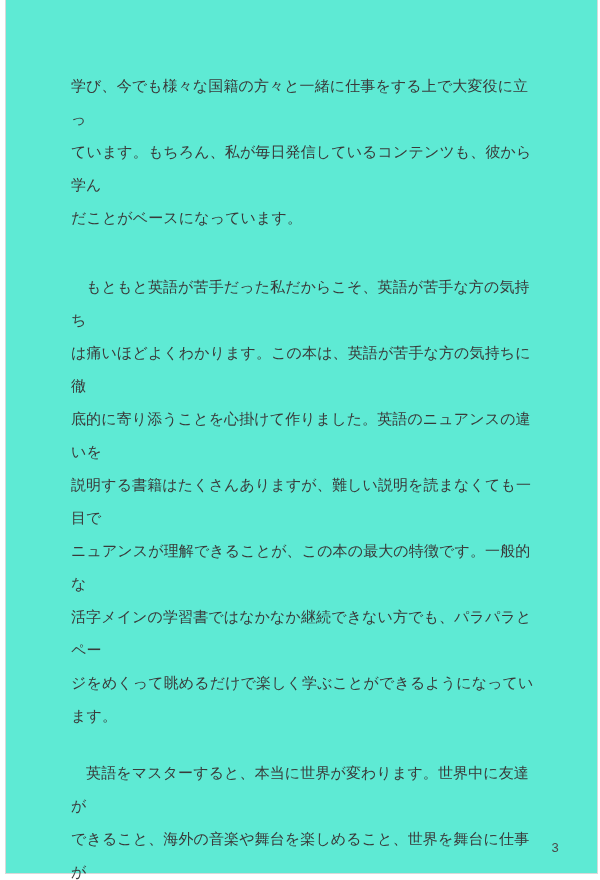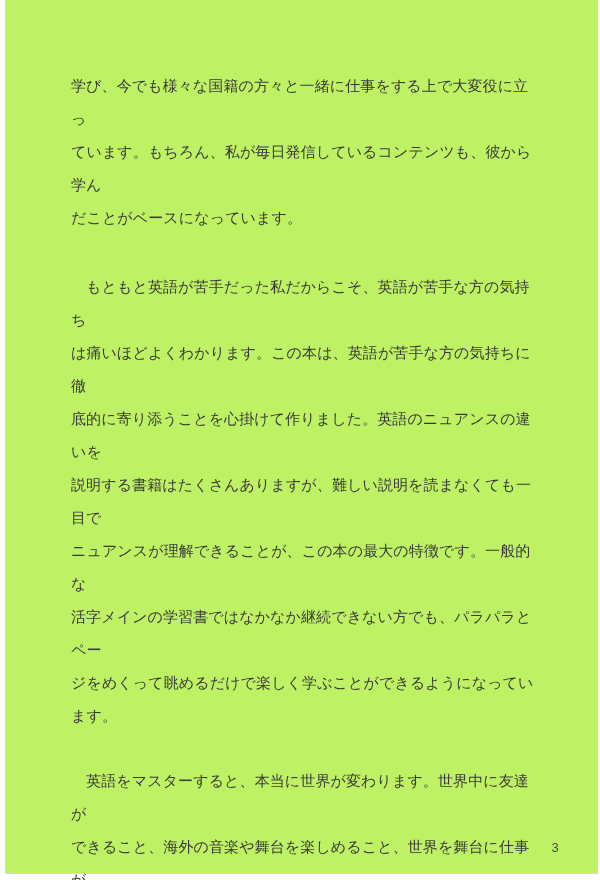--- a/index.html
+++ b/index.html
@@ -13,21 +13,21 @@
     position: relative;
     overflow: hidden;
     font-family: "Liberation Sans", sans-serif;
   }
   .page {
     position: absolute;
     top: 0;
     left: 5px;
     right: 2px;
     bottom: 6px;
-    background: #bef264;
+    background: #5eead4;
     border-left: 1px solid #d9d9d9;
     border-right: 1px solid #d9d9d9;
     border-bottom: 1px solid #d9d9d9;
     box-sizing: border-box;
   }
   .content {
     position: absolute;
     left: 65px;  
     top: 69px;
     width: 472px;
@@ -35,21 +35,21 @@
     font-size: 15px;
     line-height: 33px;
     letter-spacing: 0.1px;
   }
   .para {
     white-space: pre-line;   
     margin: 0;
     text-align: left;
   }
   .para.p1 { margin-bottom: 36px; }
-  .para.p2 { margin-bottom: 32px; }
+  .para.p2 { margin-bottom: 24px; }
   .para.p3 { margin-bottom: 97px; }
   .page-number {
     position: absolute;
     left: 539px;  
     top: 839px;
     width: 20px;
     text-align: center;
     font-size: 13px;
     line-height: 18px;
     color: #4a4a4a;

